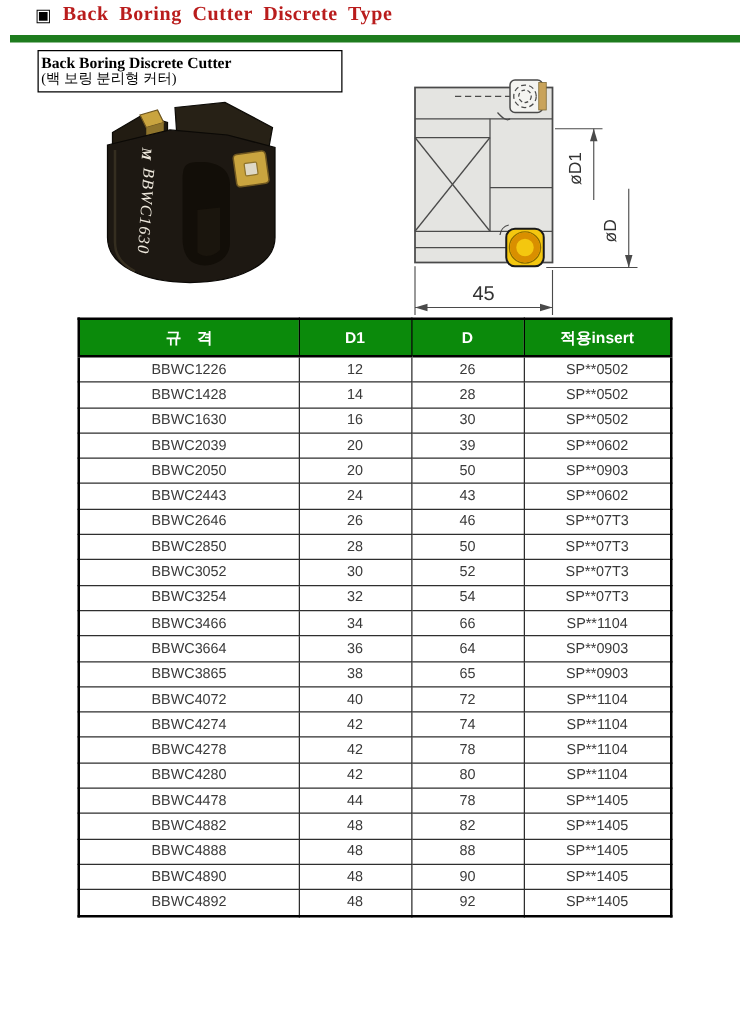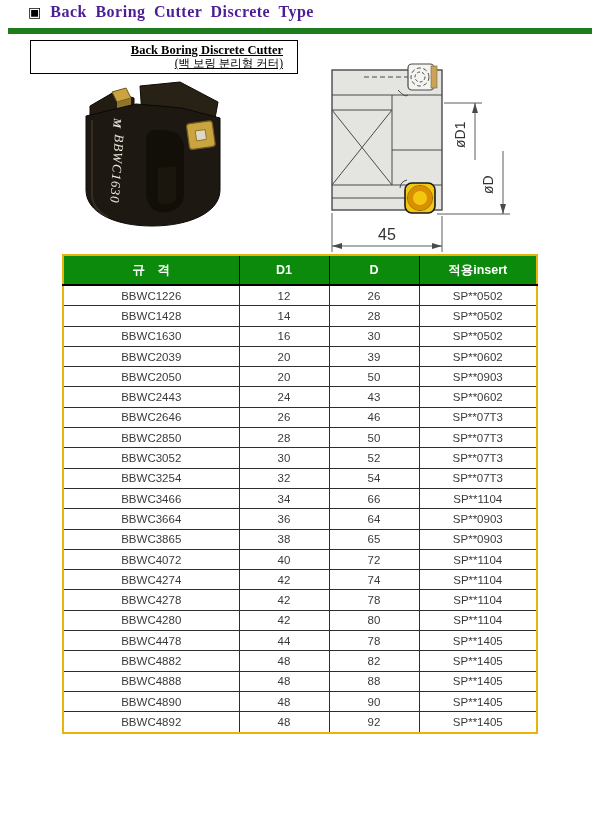--- a/index.html
+++ b/index.html
@@ -1,37 +1,37 @@
 <!DOCTYPE html>
 <html><head>
 <meta charset="utf-8">
 <style>
   html,body{margin:0;padding:0;background:#ffffff;}
   body{width:600px;height:813px;position:relative;font-family:"Liberation Sans",sans-serif;overflow:hidden;}
 
   
   .title-row{position:absolute;left:28px;top:3px;display:flex;align-items:center;gap:9px;}
   .title-bullet{font-size:14px;line-height:1;color:#000;}
-  .page-title{font-family:"Liberation Serif",serif;font-size:16px;font-weight:bold;color:#4c1d95;
+  .page-title{font-family:"Liberation Serif",serif;font-size:16px;font-weight:bold;color:#b91c1c;
               letter-spacing:.5px;word-spacing:4px;margin:0;}
   .green-bar{position:absolute;left:8px;top:28px;width:584px;height:6px;background:#1e7c1e;}
 
   
   .label-box{position:absolute;left:30px;top:40px;width:238px;border:1px solid #000;
-             text-align:right;font-family:"Liberation Serif",serif;color:#000;padding:2px 14px 3px;text-decoration:underline;}
+             text-align:left;font-family:"Liberation Serif",serif;color:#000;padding:2px 2px 3px;}
   .label-box .l1{font-size:12.5px;font-weight:600;line-height:1.15;}
   .label-box .l2{font-size:11.5px;line-height:1.1;}
 
   
   .product-photo{position:absolute;left:62px;top:72px;}
   .technical-drawing{position:absolute;left:312px;top:56px;}
 
   
   .spec-table-wrap{position:absolute;left:62px;top:254px;width:474px;}
-  table.spec{border-collapse:collapse;width:100%;table-layout:fixed;border:2px solid #eab308;}
+  table.spec{border-collapse:collapse;width:100%;table-layout:fixed;border:2px solid #000000;}
   table.spec th{background:#0b8a0b;color:#ffffff;font-size:12.5px;font-weight:bold;
                 height:26px;border:1px solid #000;border-bottom:2px solid #000;text-align:center;}
   table.spec td{height:19.3px;font-size:11.5px;color:#3a3a3a;text-align:center;
                 border:1px solid #2e2e2e;background:#ffffff;padding:0;}
   .dim-label{font-family:"Liberation Sans",sans-serif;}
 </style>
 </head>
 <body>
 
 <div class="title-row">

